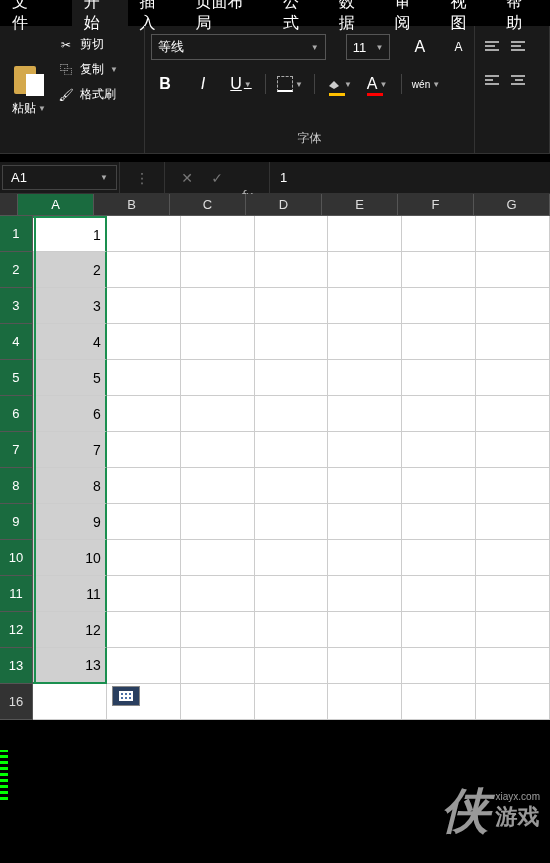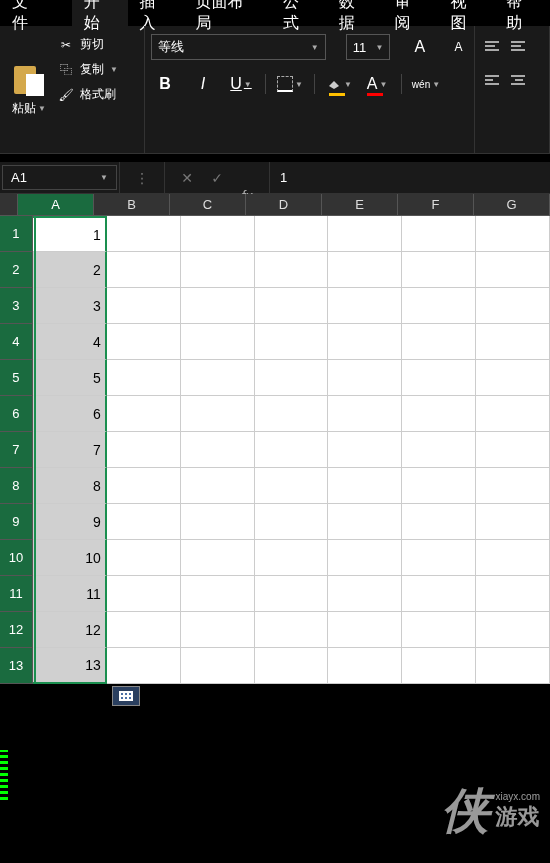--- a/index.html
+++ b/index.html
@@ -486,20 +486,21 @@
           <div class="color-bar font-red"></div>
           <span class="dropdown-arrow">▼</span>
         </div>
         <div style="width:1px;height:20px;background:#444"></div>
         <div class="font-btn" style="font-size:10px">
           <span>wén</span>
           <span class="dropdown-arrow">▼</span>
         </div>
       </div>
     </div>
+    <div class="ribbon-group-label">字体</div>
   </div>
 
   <div class="ribbon-group align-group">
     <div class="align-content">
       <div class="align-row">
         <div class="align-btn">
           <div class="align-line" style="width:14px"></div>
           <div class="align-line" style="width:10px"></div>
           <div class="align-line" style="width:14px"></div>
         </div>
@@ -680,20 +681,30 @@
       <div class="sheet-row">
         <div class="row-header selected">13</div>
         <div class="cell col-a selected last-sel">13</div>
         <div class="cell col-other"></div>
         <div class="cell col-other"></div>
         <div class="cell col-other"></div>
         <div class="cell col-other"></div>
         <div class="cell col-other"></div>
         <div class="cell col-other"></div>
       </div>
+      <div class="sheet-row">
+        <div class="row-header">16</div>
+        <div class="cell col-a"></div>
+        <div class="cell col-other"></div>
+        <div class="cell col-other"></div>
+        <div class="cell col-other"></div>
+        <div class="cell col-other"></div>
+        <div class="cell col-other"></div>
+        <div class="cell col-other"></div>
+      </div>
     </div>
   <div class="selection-border-left"></div>
   <div class="fill-handle">
     <div class="fill-handle-icon"></div>
   </div>
 </div>
 
 <div class="left-indicator"></div>
 
 <div class="watermark">

